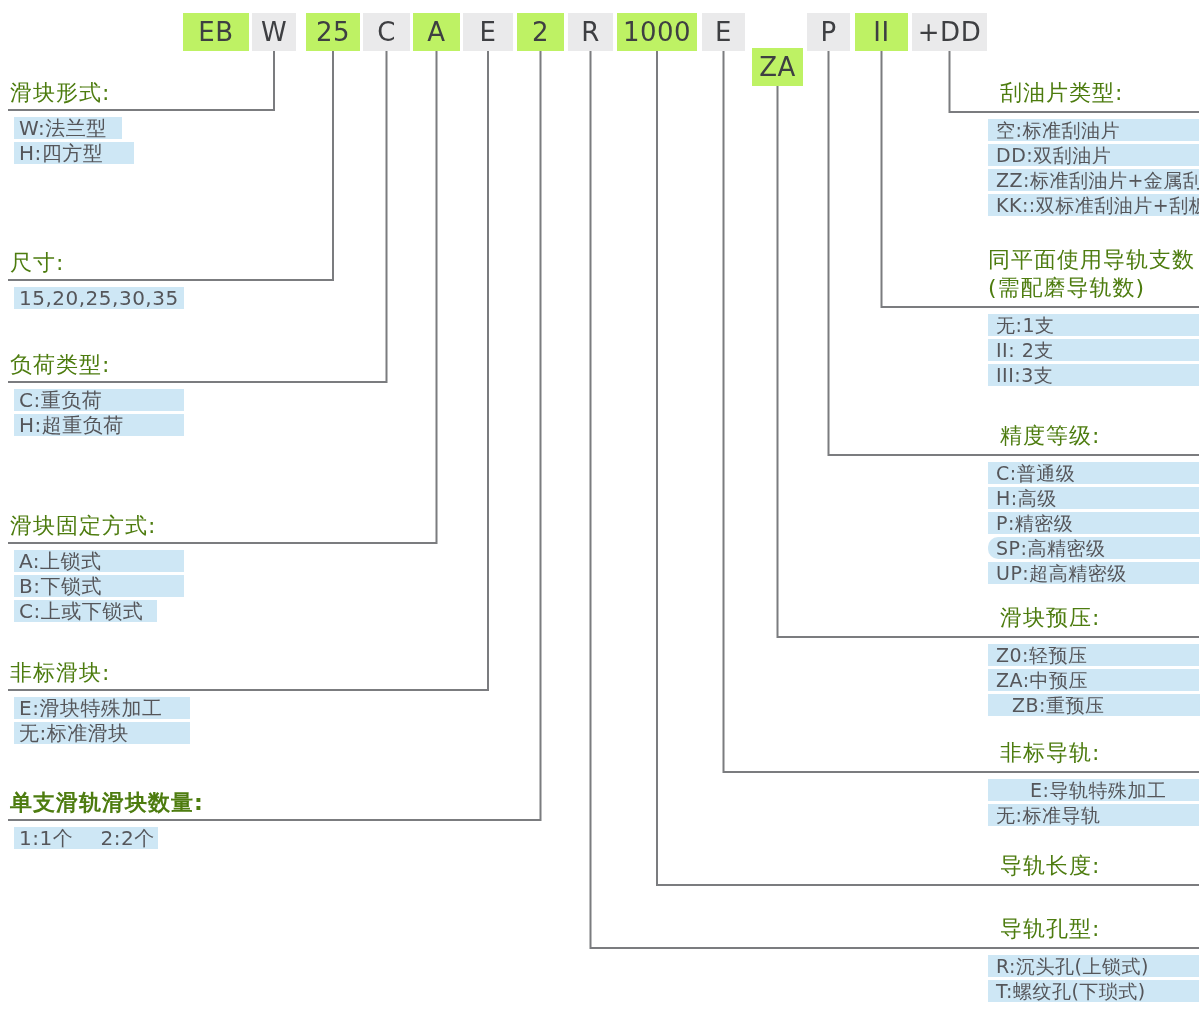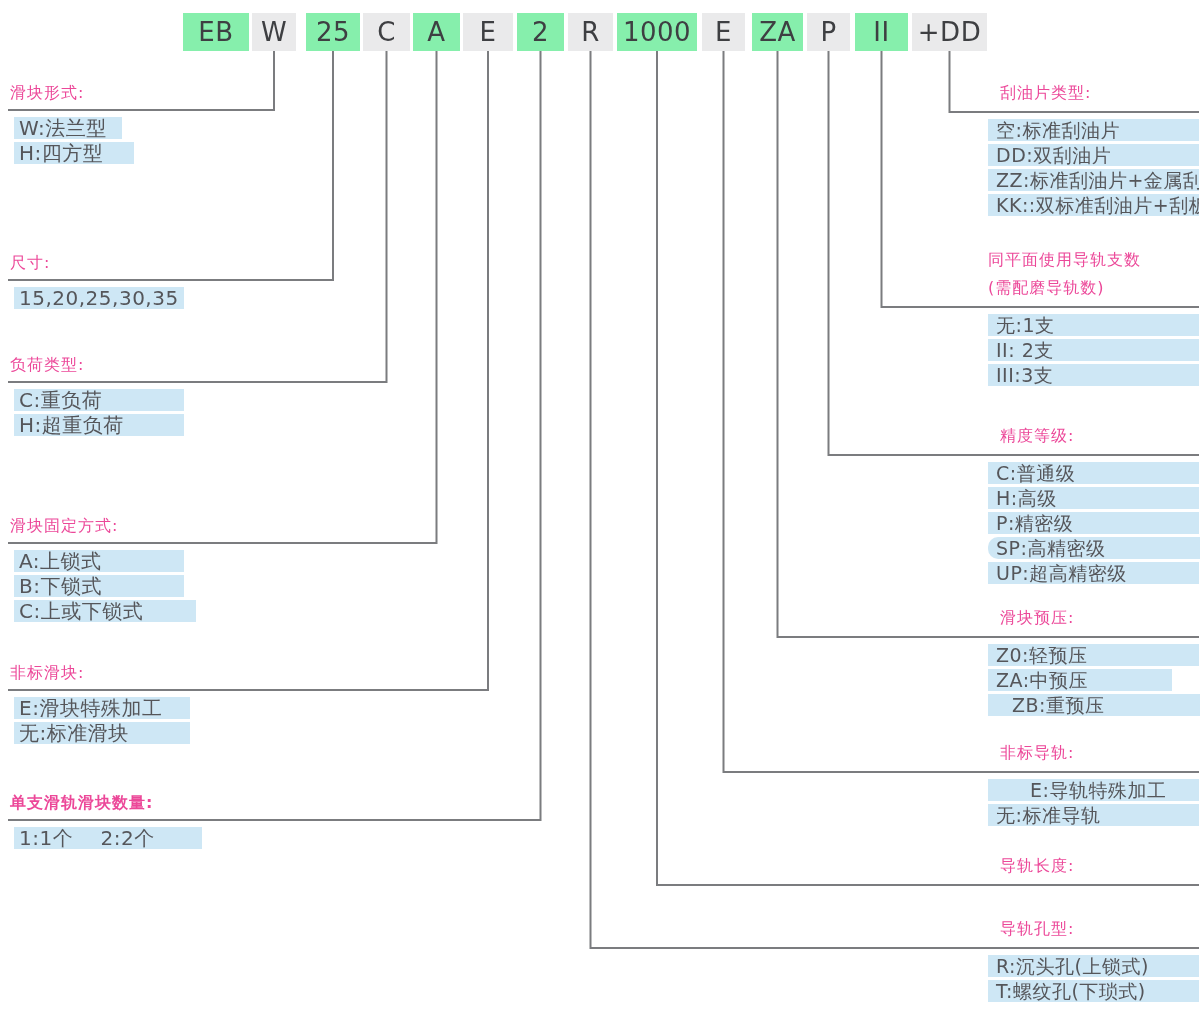--- a/index.html
+++ b/index.html
@@ -5,24 +5,24 @@
   html,body{margin:0;padding:0;background:#fff;}
   .stage{
     position:relative;width:1200px;height:1014px;background:#ffffff;
     font-family:"DejaVu Sans",sans-serif;overflow:hidden;
   }
   .connectors{position:absolute;left:0;top:0;width:1200px;height:1014px;pointer-events:none;}
   .seg{
     position:absolute;top:13px;height:38px;line-height:38px;
     text-align:center;font-size:26px;color:#3e3f42;letter-spacing:0.5px;
   }
-  .seg.dark{background:#86efac;}
+  .seg.dark{background:#bef264;}
   .seg.light{background:#eaeaeb;}
   .block-title{
-    position:absolute;font-size:16px;line-height:30px;color:#ec4899;
+    position:absolute;font-size:22px;line-height:30px;color:#4d7c0f;
     white-space:pre;letter-spacing:1px;
   }
   .item{
     position:absolute;height:22px;line-height:22px;background:#cee7f5;
     color:#55565a;font-size:20px;padding-left:5px;white-space:pre;
     box-sizing:border-box;overflow:hidden;letter-spacing:0.5px;
   }
   .item.right{font-size:19px;padding-left:8px;}
 </style>
 </head>
@@ -48,62 +48,62 @@
       <div class="seg dark" style="left: 183px; width: 66px;">EB</div>
       <div class="seg light" style="left: 252px; width: 44px;">W</div>
       <div class="seg dark" style="left: 306px; width: 54px;">25</div>
       <div class="seg light" style="left: 363px; width: 47px;">C</div>
       <div class="seg dark" style="left: 413px; width: 47px;">A</div>
       <div class="seg light" style="left: 463px; width: 50px;">E</div>
       <div class="seg dark" style="left: 517px; width: 47px;">2</div>
       <div class="seg light" style="left: 568px; width: 45px;">R</div>
       <div class="seg dark" style="left: 617px; width: 80px;">1000</div>
       <div class="seg light" style="left: 702px; width: 43px;">E</div>
-      <div class="seg dark" style="left: 752px; width: 51px;">ZA</div>
+      <div class="seg dark" style="left: 752px; width: 51px; margin-top: 35px;">ZA</div>
       <div class="seg light" style="left: 807px; width: 43px;">P</div>
       <div class="seg dark" style="left: 855px; width: 53px;">II</div>
       <div class="seg light" style="left: 912px; width: 75px;">+DD</div>
     </div>
   <div id="blocks">
       <div class="block-title" style="left: 10px; top: 78px;">滑块形式:</div>
       <div class="item" style="left: 14px; top: 117px; width: 108px;">W:法兰型</div>
       <div class="item" style="left: 14px; top: 142px; width: 120px;">H:四方型</div>
       <div class="block-title" style="left: 10px; top: 248px;">尺寸:</div>
       <div class="item" style="left: 14px; top: 287px; width: 170px;">15,20,25,30,35</div>
       <div class="block-title" style="left: 10px; top: 350px;">负荷类型:</div>
       <div class="item" style="left: 14px; top: 389px; width: 170px;">C:重负荷</div>
       <div class="item" style="left: 14px; top: 414px; width: 170px;">H:超重负荷</div>
       <div class="block-title" style="left: 10px; top: 511px;">滑块固定方式:</div>
       <div class="item" style="left: 14px; top: 550px; width: 170px;">A:上锁式</div>
       <div class="item" style="left: 14px; top: 575px; width: 170px;">B:下锁式</div>
-      <div class="item" style="left: 14px; top: 600px; width: 182px;">C:上或下锁式</div>
+      <div class="item" style="left: 14px; top: 600px; width: 143px;">C:上或下锁式</div>
       <div class="block-title" style="left: 10px; top: 658px;">非标滑块:</div>
       <div class="item" style="left: 14px; top: 697px; width: 176px;">E:滑块特殊加工</div>
       <div class="item" style="left: 14px; top: 722px; width: 176px;">无:标准滑块</div>
       <div class="block-title" style="left: 10px; top: 788px; font-weight: bold;">单支滑轨滑块数量:</div>
-      <div class="item" style="left: 14px; top: 827px; width: 188px;">1:1个    2:2个</div>
+      <div class="item" style="left: 14px; top: 827px; width: 144px;">1:1个    2:2个</div>
       <div class="block-title" style="left: 1000px; top: 78px;">刮油片类型:</div>
       <div class="item right" style="left: 988px; top: 119px; width: 211px;">空:标准刮油片</div>
       <div class="item right" style="left: 988px; top: 144px; width: 211px;">DD:双刮油片</div>
       <div class="item right" style="left: 988px; top: 169px; width: 211px;">ZZ:标准刮油片+金属刮板</div>
       <div class="item right" style="left: 988px; top: 194px; width: 211px;">KK::双标准刮油片+刮板</div>
       <div class="block-title" style="left: 988px; top: 245px;">同平面使用导轨支数</div>
       <div class="block-title" style="left: 988px; top: 273px;">(需配磨导轨数)</div>
       <div class="item right" style="left: 988px; top: 314px; width: 211px;">无:1支</div>
       <div class="item right" style="left: 988px; top: 339px; width: 211px;">II: 2支</div>
       <div class="item right" style="left: 988px; top: 364px; width: 211px;">III:3支</div>
       <div class="block-title" style="left: 1000px; top: 421px;">精度等级:</div>
       <div class="item right" style="left: 988px; top: 462px; width: 211px;">C:普通级</div>
       <div class="item right" style="left: 988px; top: 487px; width: 211px;">H:高级</div>
       <div class="item right" style="left: 988px; top: 512px; width: 211px;">P:精密级</div>
       <div class="item right" style="left: 988px; top: 537px; width: 236px; border-radius: 10px;">SP:高精密级</div>
       <div class="item right" style="left: 988px; top: 562px; width: 211px;">UP:超高精密级</div>
       <div class="block-title" style="left: 1000px; top: 603px;">滑块预压:</div>
       <div class="item right" style="left: 988px; top: 644px; width: 211px;">Z0:轻预压</div>
-      <div class="item right" style="left: 988px; top: 669px; width: 184px;">ZA:中预压</div>
+      <div class="item right" style="left: 988px; top: 669px; width: 211px;">ZA:中预压</div>
       <div class="item right" style="left: 988px; top: 694px; width: 222px; padding-left: 24px;">ZB:重预压</div>
       <div class="block-title" style="left: 1000px; top: 738px;">非标导轨:</div>
       <div class="item right" style="left: 988px; top: 779px; width: 211px; padding-left: 42px;">E:导轨特殊加工</div>
       <div class="item right" style="left: 988px; top: 804px; width: 211px;">无:标准导轨</div>
       <div class="block-title" style="left: 1000px; top: 851px;">导轨长度:</div>
       <div class="block-title" style="left: 1000px; top: 914px;">导轨孔型:</div>
       <div class="item right" style="left: 988px; top: 955px; width: 211px;">R:沉头孔(上锁式)</div>
       <div class="item right" style="left: 988px; top: 980px; width: 211px;">T:螺纹孔(下琐式)</div>
     </div>
 </div>

